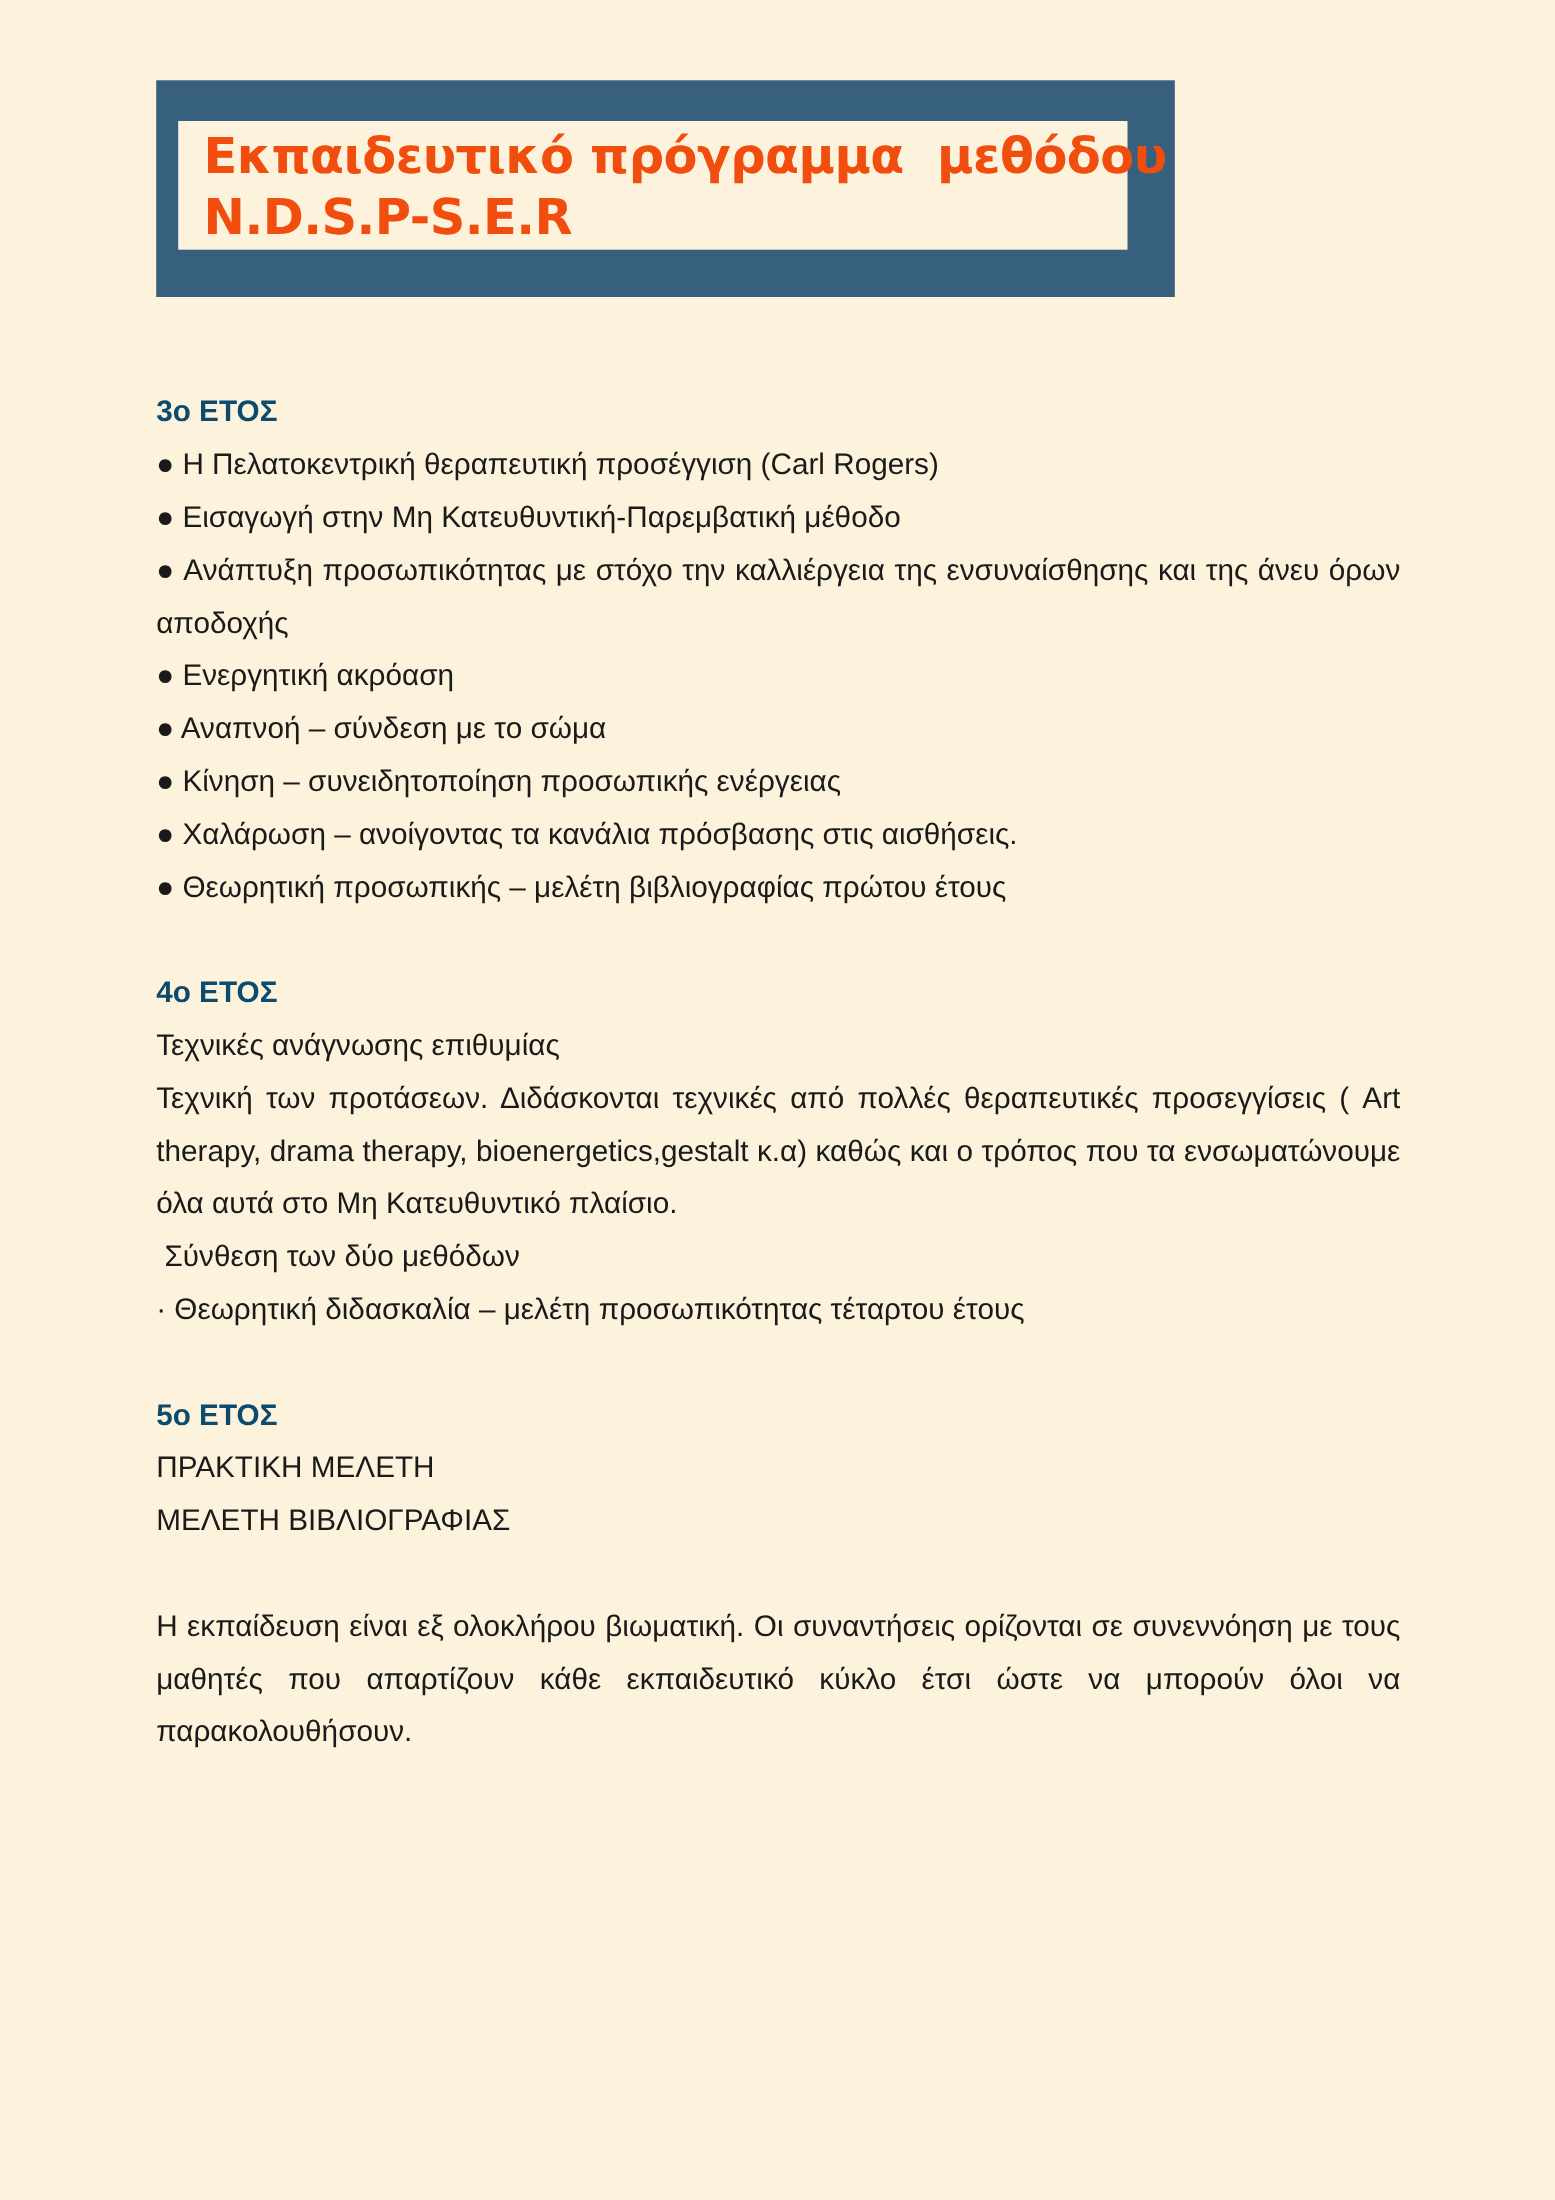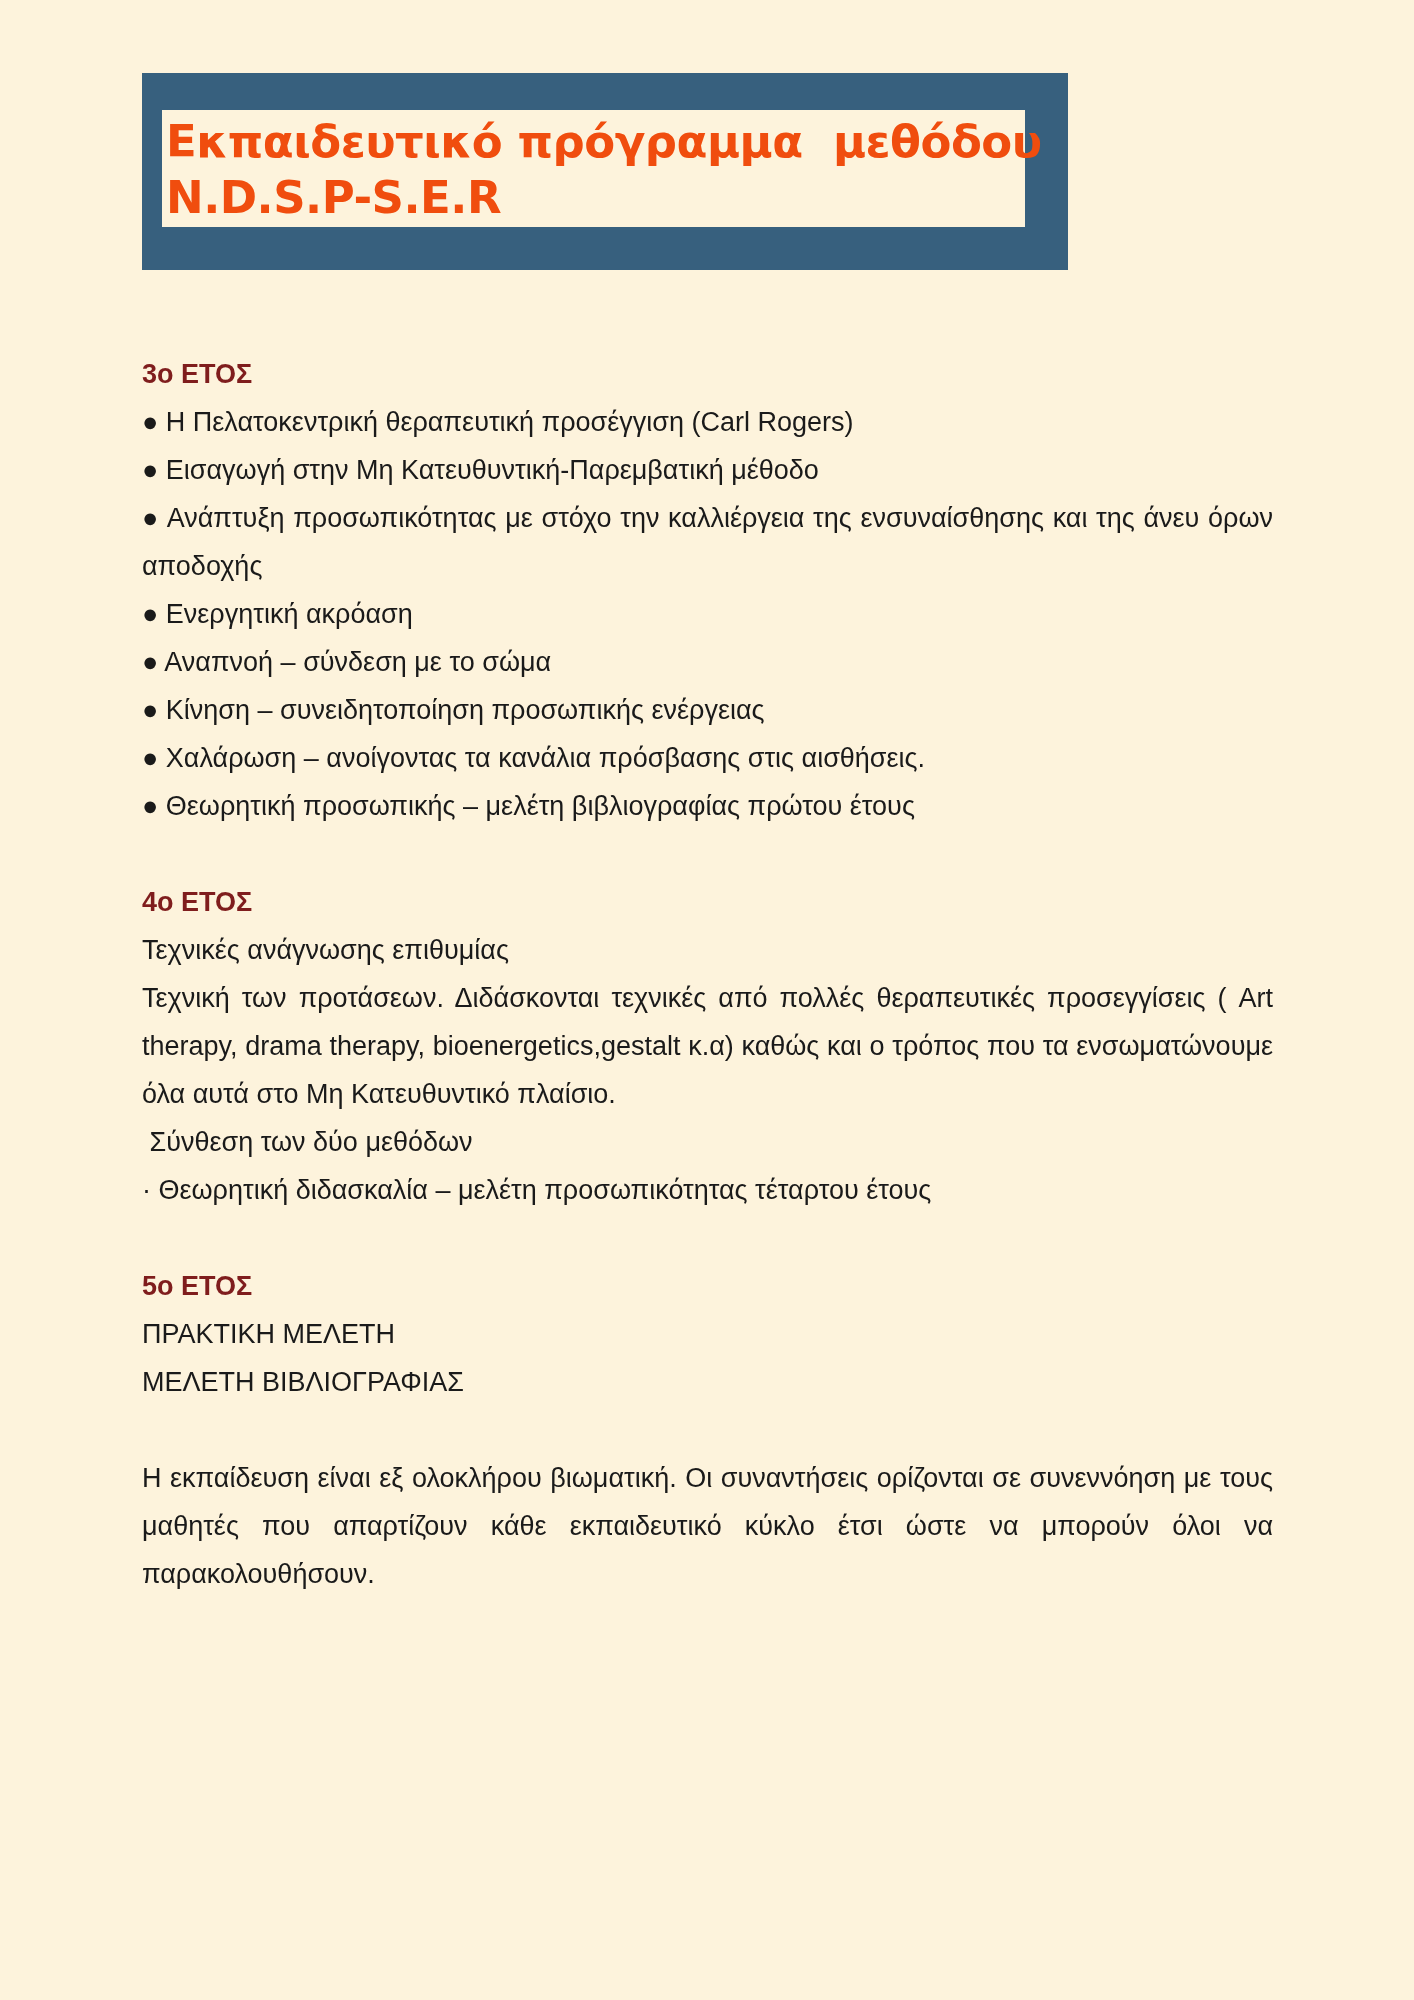--- a/index.html
+++ b/index.html
@@ -1,24 +1,24 @@
 <!DOCTYPE html>
 <html><head>
 <meta charset="utf-8">
 <style>
   html, body { margin:0; padding:0; }
   body { width:1414px; height:2000px; background:#fdf3dc; position:relative; overflow:hidden;
          font-family:"Liberation Sans", "DejaVu Sans", sans-serif; color:#1a1a1a; }
   .title-box { position:absolute; left:142px; top:73px; width:926px; height:197px; background:#37607e; }
   .title-inner { position:absolute; left:20px; top:37px; width:863px; height:117px; background:#fdf3dc;
-                 box-sizing:border-box; padding:4px 0 0 4px; }
+                 box-sizing:border-box; padding:4px 0 0 23px; }
   .title-line { display:block; color:#f04d0e; font-weight:bold; font-size:45px; line-height:56px;
                 font-family:"DejaVu Sans", sans-serif; letter-spacing:-0.5px; white-space:pre; }
   .content { position:absolute; left:142px; top:350px; width:1131px; }
-  .heading { color:#7f1d1d; font-weight:bold; font-size:27px; line-height:48px; }
+  .heading { color:#0c4a6e; font-weight:bold; font-size:27px; line-height:48px; }
   .line { font-size:27px; line-height:48px; white-space:pre-wrap; }
   .justify { text-align:justify; text-align-last:left; }
   .gap { height:48px; }
 </style>
 </head>
 <body>
 
 <div class="title-box">
   <div class="title-inner">
     <span class="title-line">Εκπαιδευτικό πρόγραμμα  μεθόδου</span>

